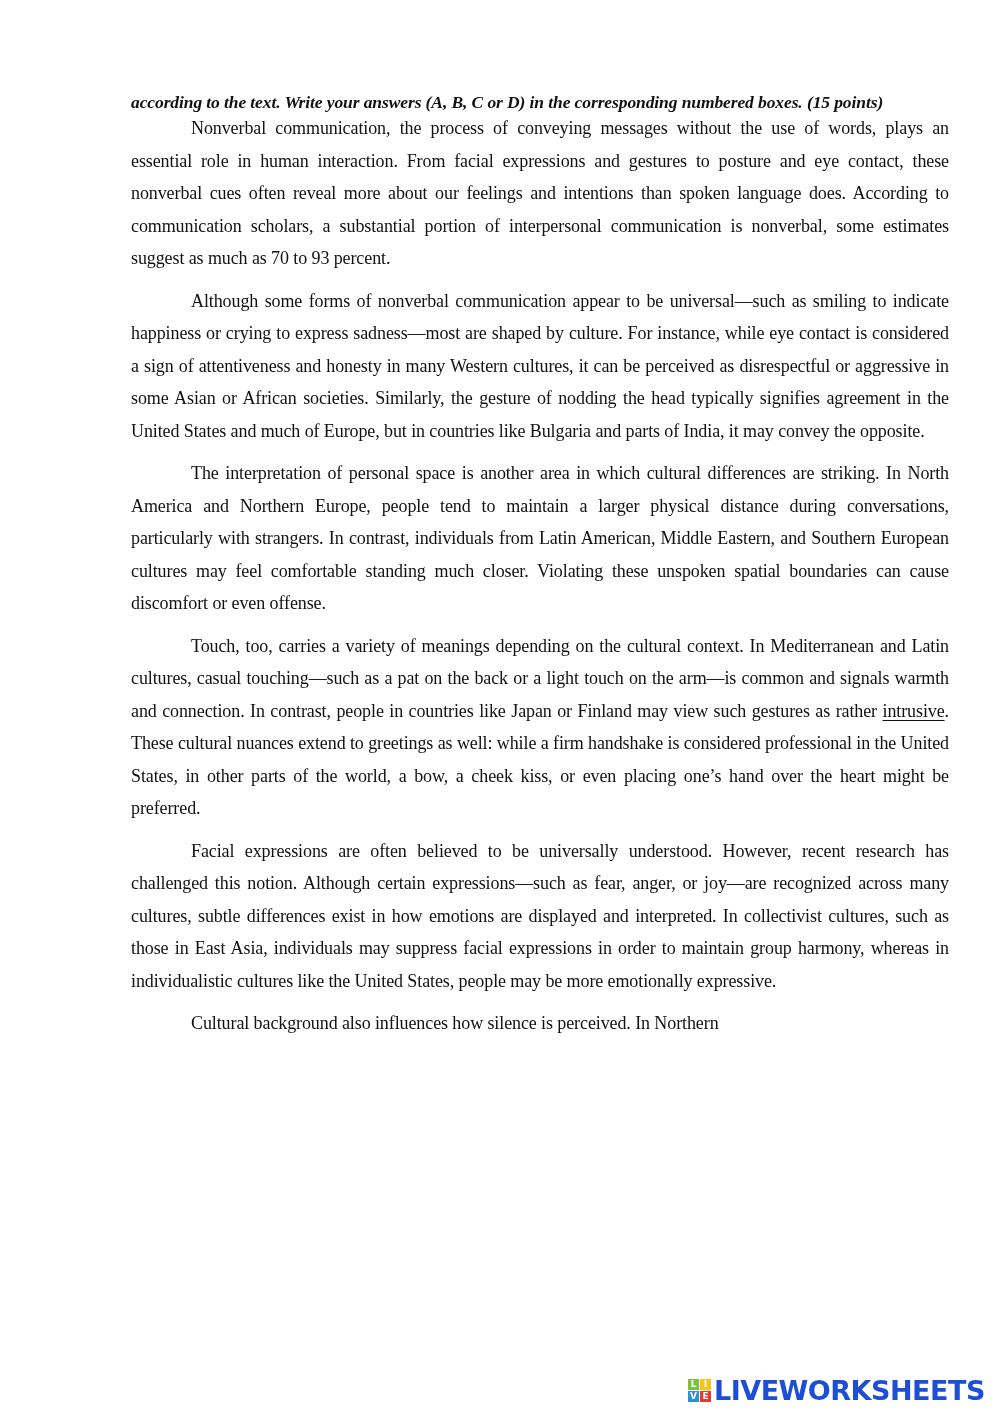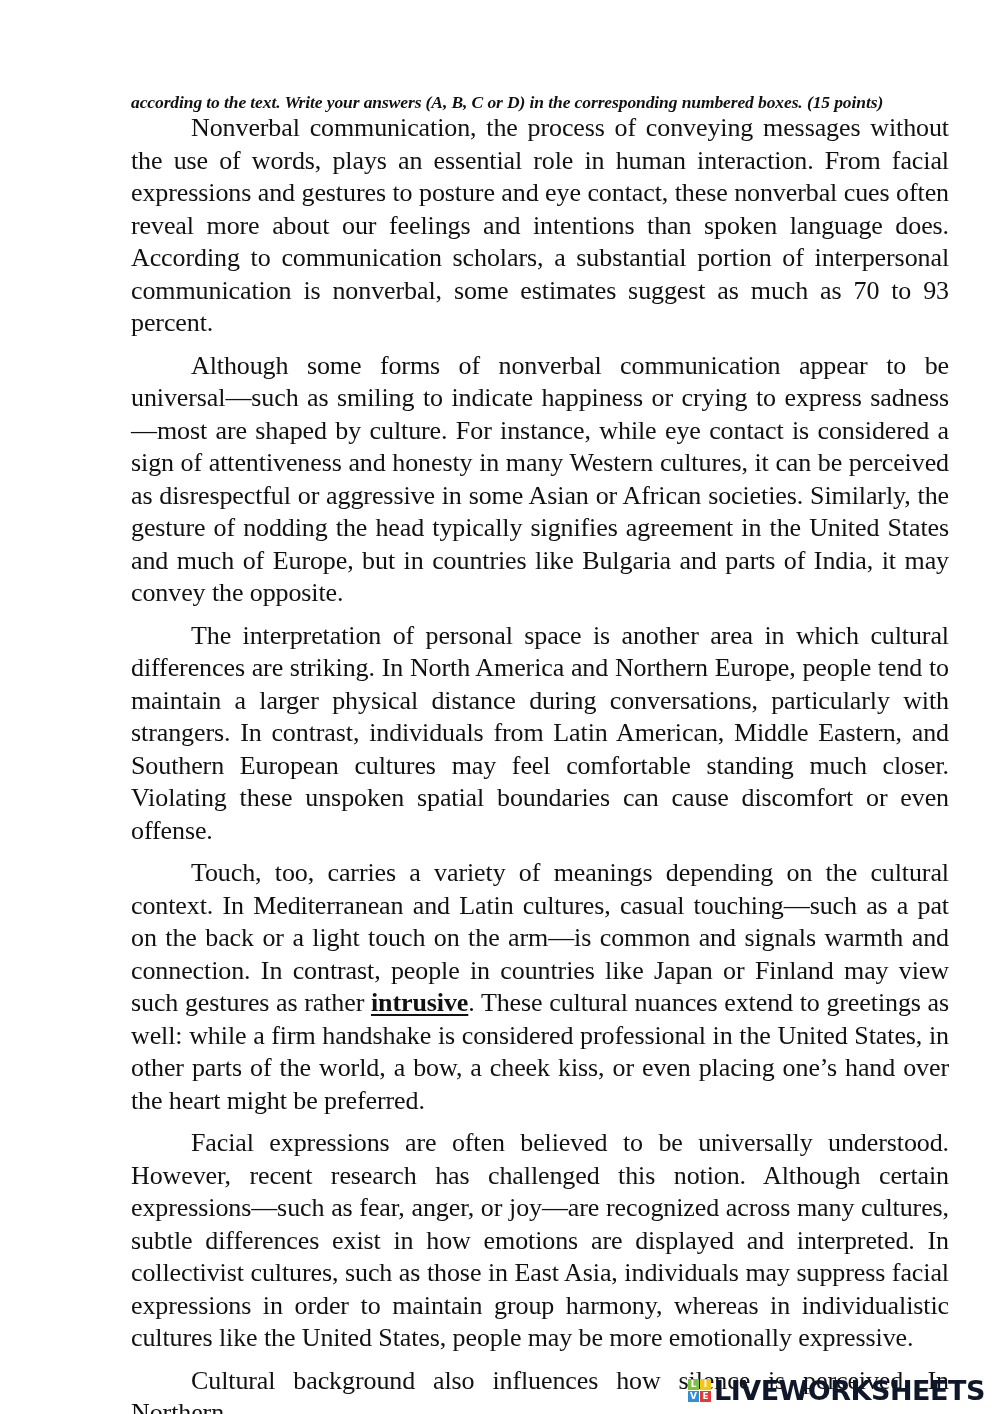--- a/index.html
+++ b/index.html
@@ -1,21 +1,21 @@
 <!DOCTYPE html>
 <html><head>
 <meta charset="utf-8">
 <style>
   html, body { margin: 0; padding: 0; background: #ffffff; }
   body { width: 1000px; height: 1414px; position: relative; overflow: hidden; font-family: "Liberation Serif", serif; color: #111; }
   .page { position: absolute; left: 91px; top: 93px; width: 818px; margin-left: 40px; }
   .instructions { font-family: "Liberation Serif", serif; font-weight: bold; font-style: italic; font-size: 17.5px; line-height: 19px; margin: 0 0 0 0; letter-spacing: -0.1px; }
-  .para { font-size: 26px; line-height: 32.5px; text-align: justify; text-indent: 60px; margin: 0 0 10px 0; letter-spacing: -0.1px; }
+  .para { font-size: 18px; line-height: 32.5px; text-align: justify; text-indent: 60px; margin: 0 0 10px 0; letter-spacing: -0.1px; }
   .para:first-of-type { margin-top: 0; }
-  .hl { font-weight: bold; text-decoration: underline; text-underline-offset: 3px; }
+  .hl { font-weight: normal; text-decoration: underline; text-underline-offset: 3px; }
   .logo { position: absolute; left: 688px; top: 1377px; display: flex; align-items: center; }
   .logo-grid { display: grid; grid-template-columns: 11px 11px; grid-template-rows: 11px 11px; gap: 1px; margin-right: 3px; }
   .logo-cell { font-family: "DejaVu Sans", sans-serif; font-weight: bold; font-size: 9px; color: #fff; display: flex; align-items: center; justify-content: center; line-height: 1; }
   .logo-text { font-family: "DejaVu Sans", sans-serif; font-weight: bold; font-size: 27px; color: #1a4a8a; letter-spacing: -0.5px; line-height: 1; }
 </style>
 </head>
 <body>
 
 <div class="page">
   <p class="instructions">according to the text. Write your answers (A, B, C or D) in the corresponding numbered boxes. (15 points)</p>
@@ -28,14 +28,14 @@
   <p class="para">Cultural background also influences how silence is perceived. In Northern</p>
 </div>
 
 <div class="logo">
   <div class="logo-grid">
     <div class="logo-cell" style="background: rgb(124, 194, 66);">L</div>
     <div class="logo-cell" style="background: rgb(245, 197, 24);">I</div>
     <div class="logo-cell" style="background: rgb(47, 143, 216);">V</div>
     <div class="logo-cell" style="background: rgb(229, 57, 53);">E</div>
   </div>
-  <span class="logo-text" style="color: #0f172a;">LIVEWORKSHEETS</span>
+  <span class="logo-text" style="color: #1d4ed8;">LIVEWORKSHEETS</span>
 </div>
 
 </body></html>

